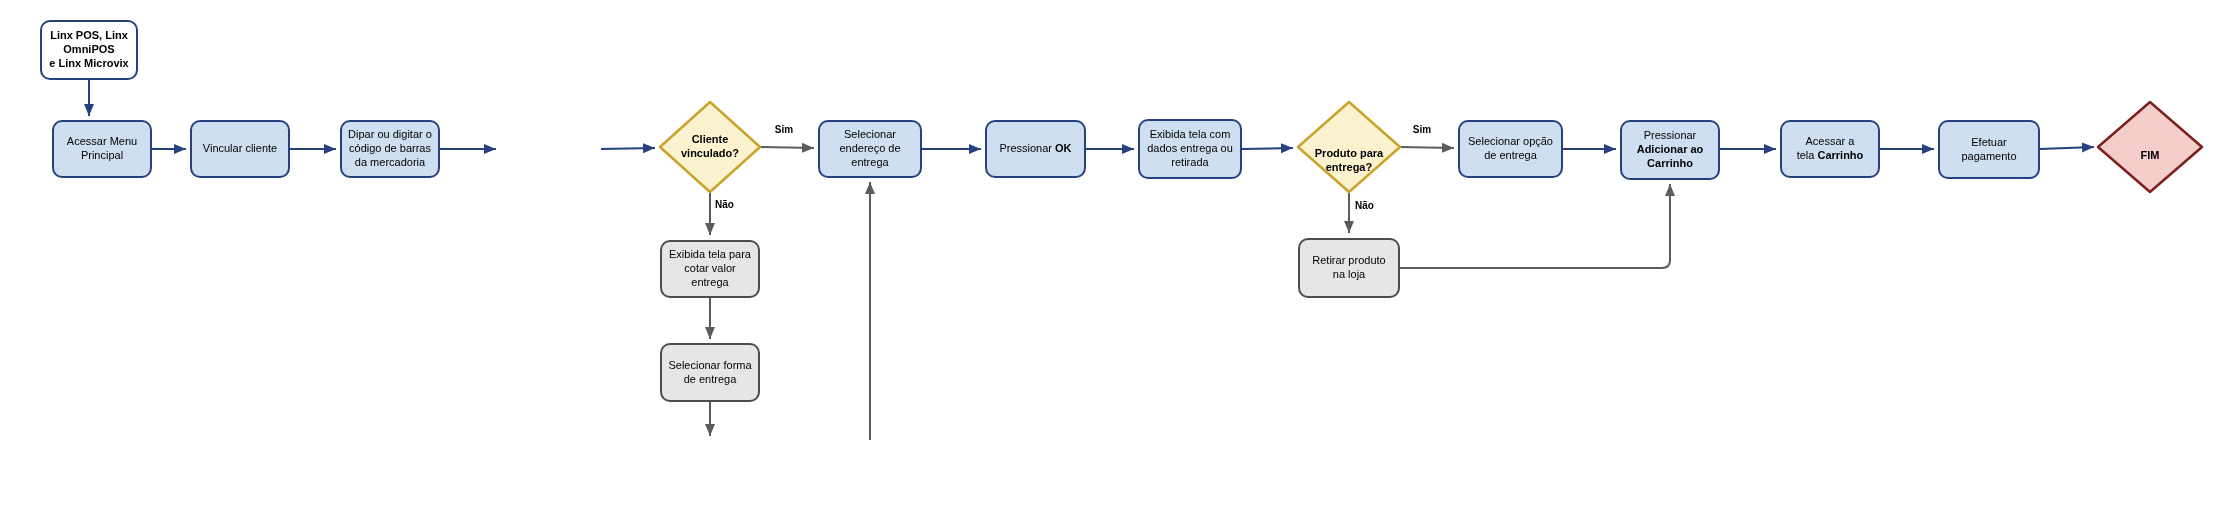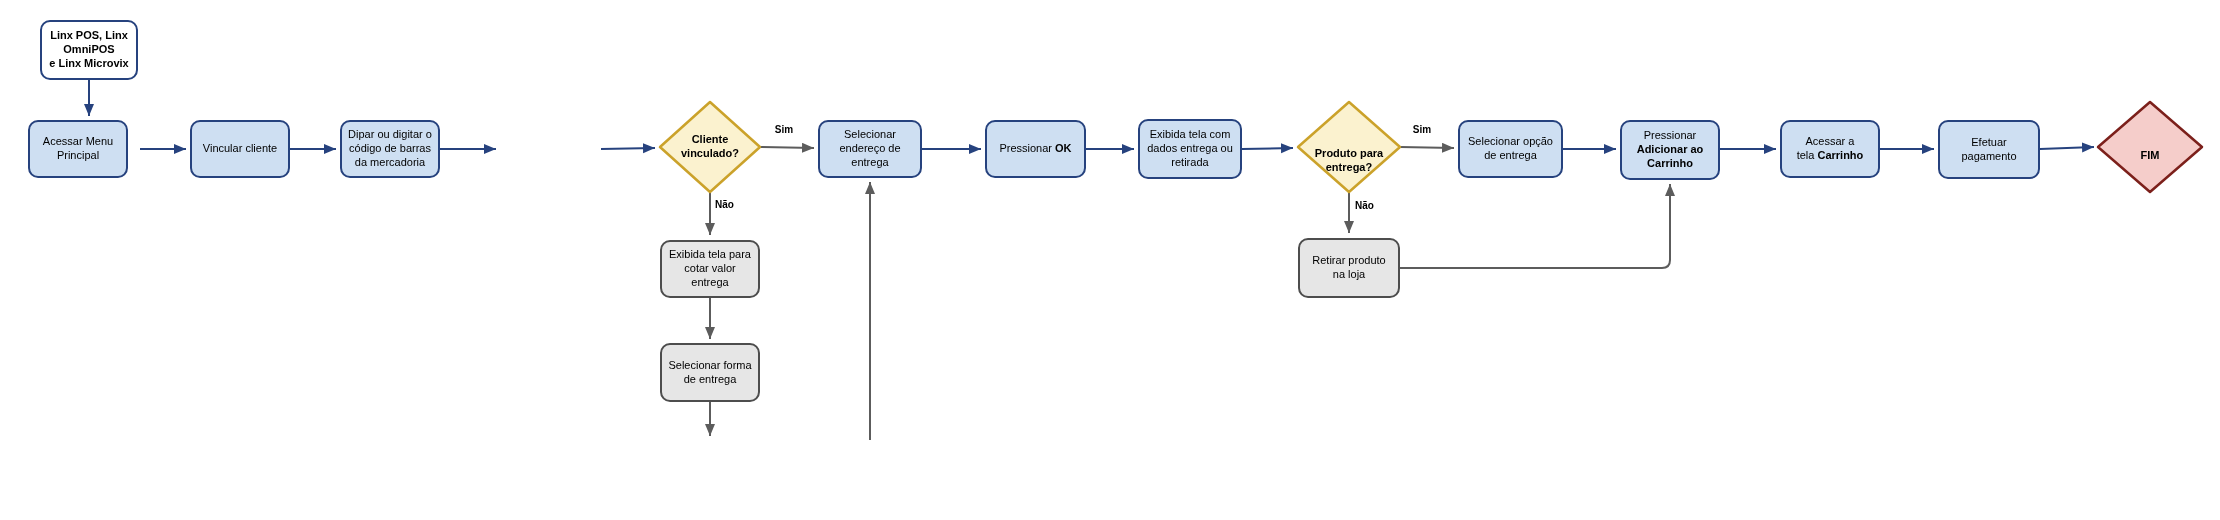--- a/index.html
+++ b/index.html
@@ -83,21 +83,21 @@
     <polygon class="decision" points="1349,102 1400,147 1349,192 1298,147"></polygon>
     <polygon class="terminal" points="2150,102 2202,147 2150,192 2098,147"></polygon>
   </svg>
 
   <div class="node start" style="left:40px;top:20px;width:98px;height:60px;">
     <span>Linx POS, Linx
 OmniPOS
 e Linx Microvix</span>
   </div>
 
-  <div class="node" style="left:28px;top:120px;width:100px;height:58px;">
+  <div class="node" style="left:52px;top:120px;width:100px;height:58px;">
     <span>Acessar Menu
 Principal</span>
   </div>
 
   <div class="node" style="left:190px;top:120px;width:100px;height:58px;">
     <span>Vincular cliente</span>
   </div>
 
   <div class="node" style="left:340px;top:120px;width:100px;height:58px;">
     <span>Dipar ou digitar o

